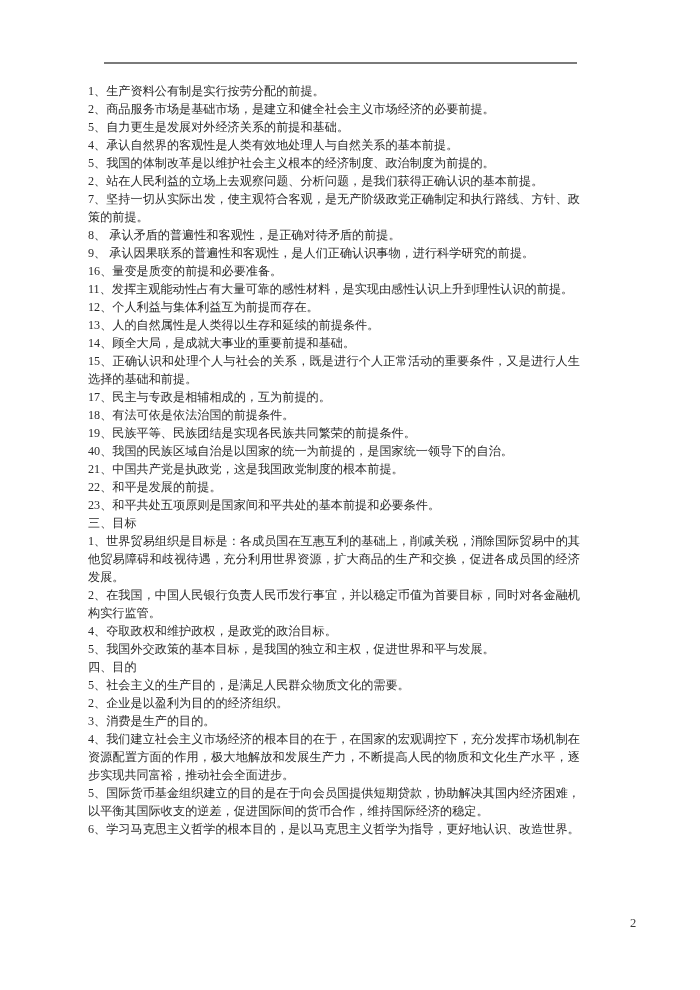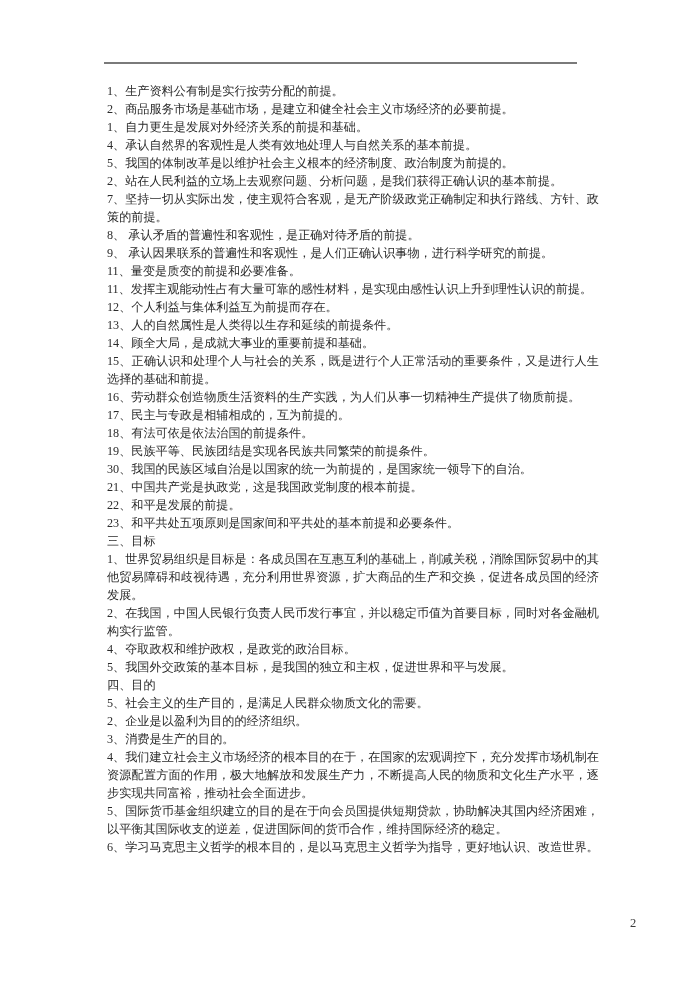--- a/index.html
+++ b/index.html
@@ -19,21 +19,21 @@
   .header-rule {
     position: absolute;
     left: 104px;
     top: 62px;
     width: 473px;
     height: 2px;
     background: #7a7a7a;
   }
   .doc-body {
     position: absolute;
-    left: 107px;
+    left: 88px;
     top: 82px;
     width: 492px;
     font-size: 12.15px;
     line-height: 18px;
     text-align: justify;
     text-justify: inter-ideograph;
     letter-spacing: 0;
   }
   .para {
     margin: 0;
@@ -53,38 +53,37 @@
   }
 </style>
 </head>
 <body>
 
 <div class="page">
   <div class="header-rule"></div>
   <div class="doc-body" id="doc-body">
       <p class="para">1、生产资料公有制是实行按劳分配的前提。</p>
       <p class="para">2、商品服务市场是基础市场，是建立和健全社会主义市场经济的必要前提。</p>
-      <p class="para">1、自力更生是发展对外经济关系的前提和基础。</p>
+      <p class="para">5、自力更生是发展对外经济关系的前提和基础。</p>
       <p class="para">4、承认自然界的客观性是人类有效地处理人与自然关系的基本前提。</p>
       <p class="para">5、我国的体制改革是以维护社会主义根本的经济制度、政治制度为前提的。</p>
       <p class="para">2、站在人民利益的立场上去观察问题、分析问题，是我们获得正确认识的基本前提。</p>
       <p class="para">7、坚持一切从实际出发，使主观符合客观，是无产阶级政党正确制定和执行路线、方针、政策的前提。</p>
       <p class="para">8、 承认矛盾的普遍性和客观性，是正确对待矛盾的前提。</p>
       <p class="para">9、 承认因果联系的普遍性和客观性，是人们正确认识事物，进行科学研究的前提。</p>
-      <p class="para">11、量变是质变的前提和必要准备。</p>
+      <p class="para">16、量变是质变的前提和必要准备。</p>
       <p class="para">11、发挥主观能动性占有大量可靠的感性材料，是实现由感性认识上升到理性认识的前提。</p>
       <p class="para">12、个人利益与集体利益互为前提而存在。</p>
       <p class="para">13、人的自然属性是人类得以生存和延续的前提条件。</p>
       <p class="para">14、顾全大局，是成就大事业的重要前提和基础。</p>
       <p class="para">15、正确认识和处理个人与社会的关系，既是进行个人正常活动的重要条件，又是进行人生选择的基础和前提。</p>
-      <p class="para">16、劳动群众创造物质生活资料的生产实践，为人们从事一切精神生产提供了物质前提。</p>
       <p class="para">17、民主与专政是相辅相成的，互为前提的。</p>
       <p class="para">18、有法可依是依法治国的前提条件。</p>
       <p class="para">19、民族平等、民族团结是实现各民族共同繁荣的前提条件。</p>
-      <p class="para">30、我国的民族区域自治是以国家的统一为前提的，是国家统一领导下的自治。</p>
+      <p class="para">40、我国的民族区域自治是以国家的统一为前提的，是国家统一领导下的自治。</p>
       <p class="para">21、中国共产党是执政党，这是我国政党制度的根本前提。</p>
       <p class="para">22、和平是发展的前提。</p>
       <p class="para">23、和平共处五项原则是国家间和平共处的基本前提和必要条件。</p>
       <p class="para heading">三、目标</p>
       <p class="para">1、世界贸易组织是目标是：各成员国在互惠互利的基础上，削减关税，消除国际贸易中的其他贸易障碍和歧视待遇，充分利用世界资源，扩大商品的生产和交换，促进各成员国的经济发展。</p>
       <p class="para">2、在我国，中国人民银行负责人民币发行事宜，并以稳定币值为首要目标，同时对各金融机构实行监管。</p>
       <p class="para">4、夺取政权和维护政权，是政党的政治目标。</p>
       <p class="para">5、我国外交政策的基本目标，是我国的独立和主权，促进世界和平与发展。</p>
       <p class="para heading">四、目的</p>
       <p class="para">5、社会主义的生产目的，是满足人民群众物质文化的需要。</p>

